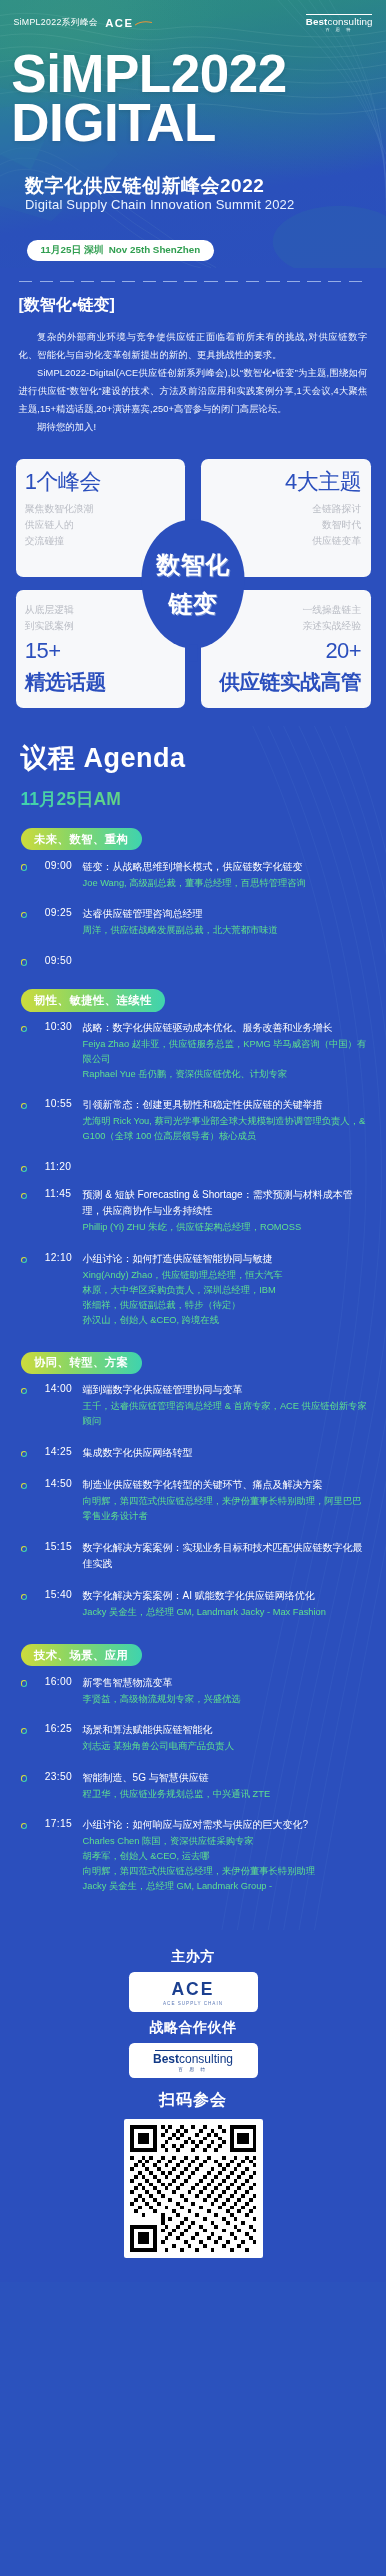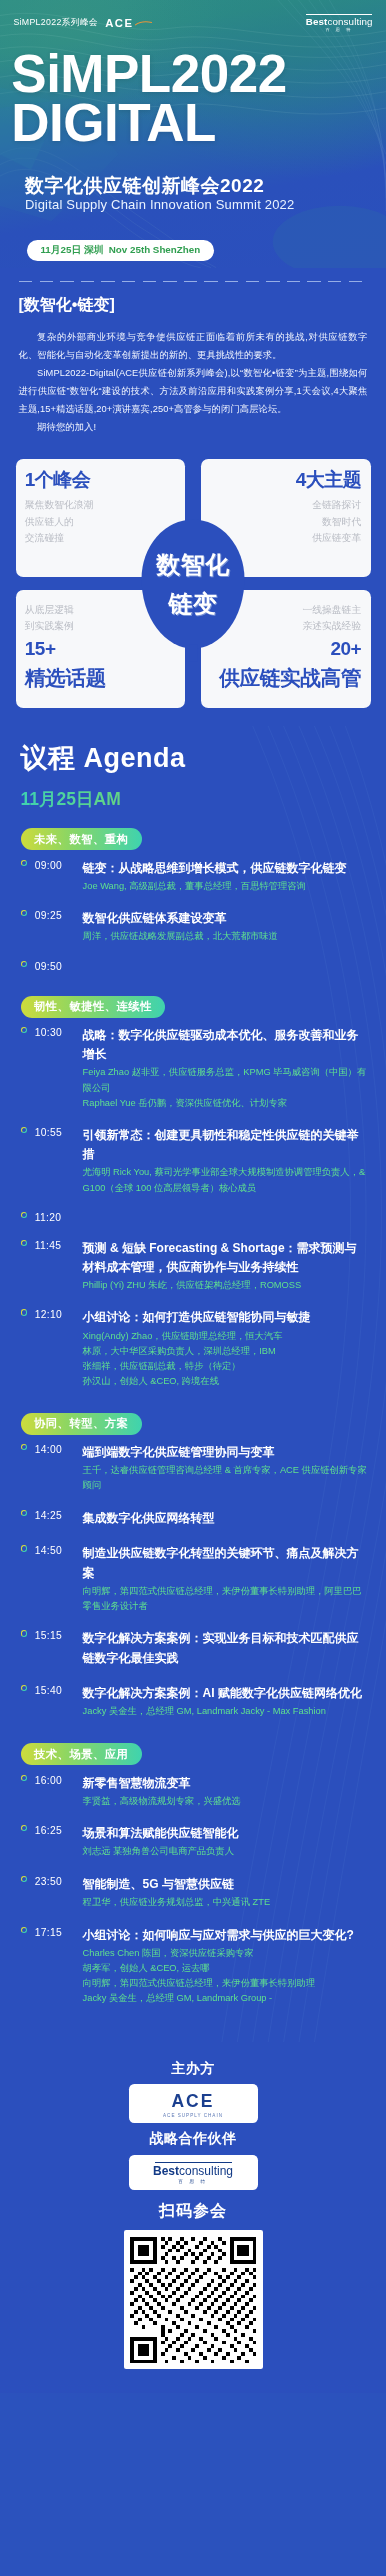--- a/index.html
+++ b/index.html
@@ -104,21 +104,21 @@
   }
   .card {
     background:#f7f8fa; border-radius:7.2px;
     padding:11.3px 9.3px 12.4px;
     min-height:118px;
     display:flex; flex-direction:column;
   }
   .card.left { align-items:flex-start; text-align:left; }
   .card.right { align-items:flex-end; text-align:right; }
   .card .big {
-    font-size:19px; font-weight:700; color:#2b4fbd; line-height:1.1;
+    font-size:22px; font-weight:400; color:#2b4fbd; line-height:1.1;
     letter-spacing:-0.5px; margin-bottom:6.2px;
   }
   .card .sub {
     font-size:9.8px; line-height:1.65; color:#b9bcc4; font-weight:400;
   }
   .card .big2 {
     font-size:20.6px; font-weight:700; color:#2b4fbd; line-height:1.15;
     letter-spacing:-0.3px;
   }
   .center-badge {
@@ -153,33 +153,33 @@
   .track-pill {
     display:inline-block;
     background:linear-gradient(90deg,#cddb3c 0%, #8ed662 38%, #3fd3ae 100%);
     color:#fff; font-size:11.3px; font-weight:800;
     border-radius:12.4px; padding:3.6px 13.4px;
     margin:8.2px 0 8.2px 3.1px;
     letter-spacing:0.5px;
   }
   .session { display:flex; margin:0 0 15.5px 3.1px; align-items:flex-start; }
   .sess-time {
-    flex:0 0 62px; display:flex; align-items:flex-start; gap:8px;
+    flex:0 0 62px; display:flex; align-items:flex-end; gap:18px;
     padding-top:1px;
   }
   .ring {
     width:6.2px; height:6.2px; border-radius:50%;
     border:1.3px solid;
     border-color:#d7dd3d #3fd3ae #3fd3ae #d7dd3d;
     flex:0 0 auto;
   }
   .sess-time .t { font-size:10.3px; font-weight:500; color:#fff; letter-spacing:0.3px; }
   .sess-body { flex:1 1 auto; }
   .sess-title {
-    font-size:12px; font-weight:700; line-height:1.6; color:#fff;
+    font-size:10px; font-weight:400; line-height:1.6; color:#fff;
     margin-bottom:1px;
   }
   .sess-speaker {
     font-size:9.3px; line-height:1.62; color:#5fe08f; font-weight:500;
   }
 
   
   .footer {
     background:#2b4fbd; padding:10.3px 17.5px 24px; text-align:center;
     position:relative;
@@ -350,21 +350,21 @@
             <div class="sess-speaker multiline" style="white-space: pre-line;">Joe Wang, 高级副总裁，董事总经理，百思特管理咨询</div>
           </div>
         </div>
 
         <div class="session">
           <div class="sess-time">
             <span class="ring"></span>
             <span class="t">09:25</span>
           </div>
           <div class="sess-body">
-            <div class="sess-title">数智化供应链体系建设变革</div>
+            <div class="sess-title">达睿供应链管理咨询总经理</div>
             <div class="sess-speaker multiline" style="white-space: pre-line;">周洋，供应链战略发展副总裁，北大荒都市味道</div>
           </div>
         </div>
 
         <div class="session">
           <div class="sess-time">
             <span class="ring"></span>
             <span class="t">09:50</span>
           </div>
         </div>

